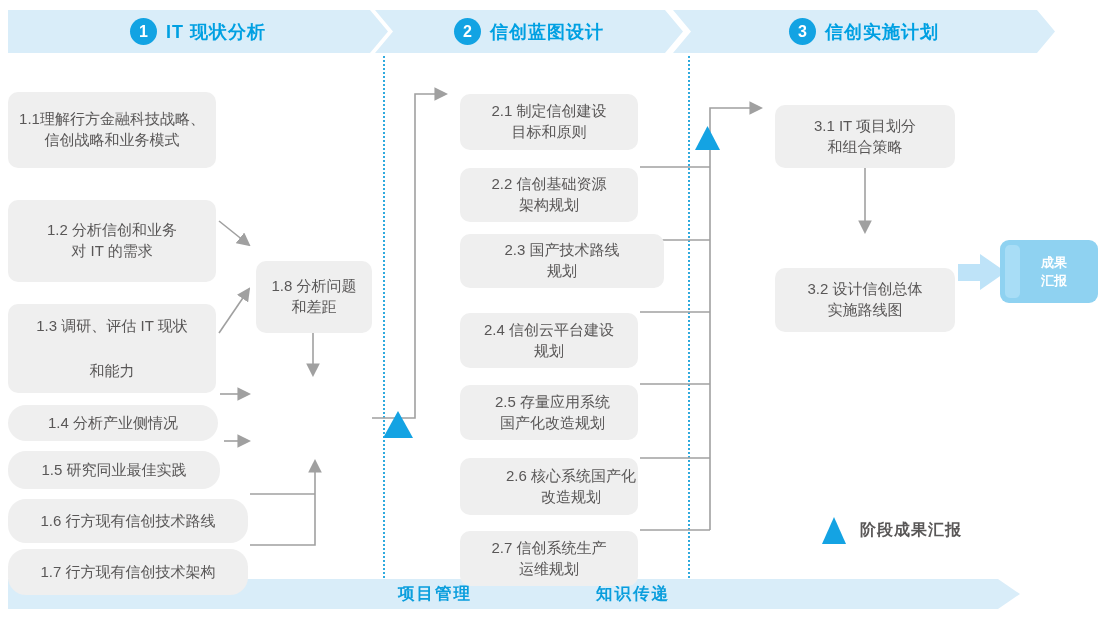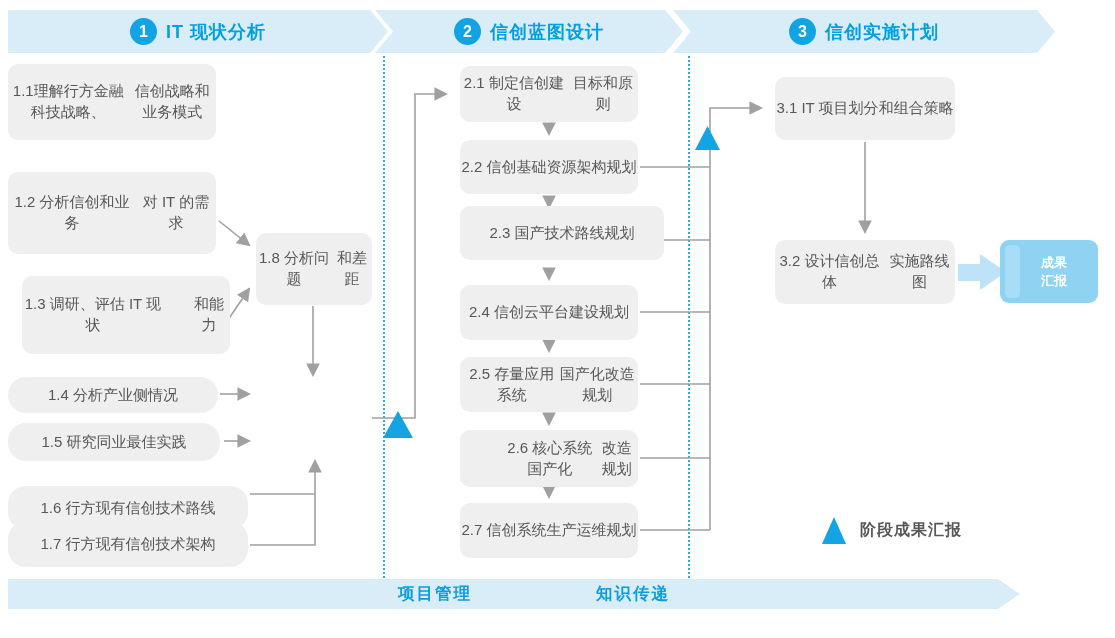--- a/index.html
+++ b/index.html
@@ -43,30 +43,30 @@
     position:absolute; top:56px; height:522px; width:0;
     border-left:2px dotted #2FAADE; z-index:0;
   }
   .div1 { left:383px; }
   .div2 { left:688px; }
   
   .connectors { position:absolute; left:0; top:0; z-index:1; pointer-events:none; }
   
   .node {
     position:absolute; background:#EFEFEF; border-radius:10px;
-    display:flex; flex-direction:row; align-items:center; justify-content:center;
-    text-align:center; color:#595757; font-size:15px; line-height:1.38; z-index:2;
+    display:flex; flex-direction:column; align-items:center; justify-content:center;
+    text-align:center; color:#595757; font-size:15px; line-height:1.38; z-index:2;margin-top:28px;
   }
   .pill { border-radius:18px; }
   .b11 { left:8px;   top:64px;  width:208px; height:76px; }
   .b12 { left:8px;   top:172px; width:208px; height:82px; }
-  .b13 { left:22px;   top:276px; width:208px; height:78px;gap:24px; }
+  .b13 { left:8px;   top:276px; width:208px; height:89px;gap:24px; }
   .b14 { left:8px;   top:377px; width:210px; height:36px; }
   .b15 { left:8px;   top:423px; width:212px; height:38px; }
-  .b16 { left:8px;   top:486px; width:240px; height:44px; }
+  .b16 { left:8px;   top:471px; width:240px; height:44px; }
   .b17 { left:8px;   top:521px; width:240px; height:46px; }
   .b18 { left:256px; top:233px; width:116px; height:72px; }
   .b19 { left:256px; top:383px; width:116px; height:72px; }
   .b21 { left:460px; top:66px;  width:178px; height:56px; }
   .b22 { left:460px; top:140px; width:178px; height:54px; }
   .b23 { left:460px; top:206px; width:204px; height:54px; }
   .b24 { left:460px; top:285px; width:178px; height:55px; }
   .b25 { left:460px; top:357px; width:178px; height:55px;padding-left:7px; }
   .b26 { left:460px; top:430px; width:178px; height:57px;padding-left:44px; }
   .b27 { left:460px; top:503px; width:178px; height:55px; }

